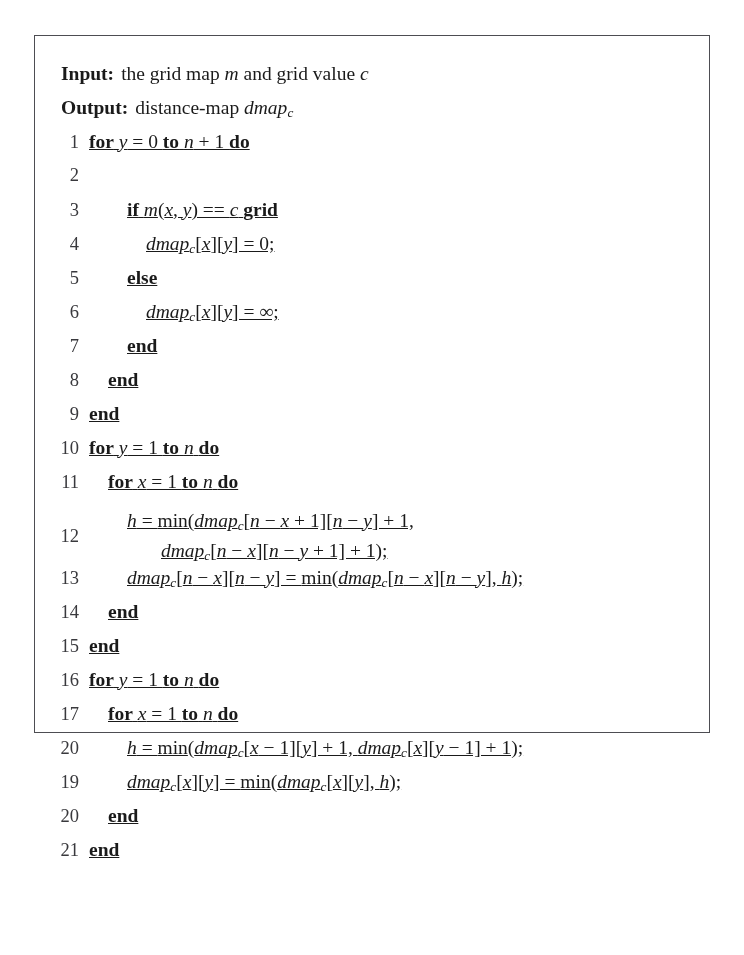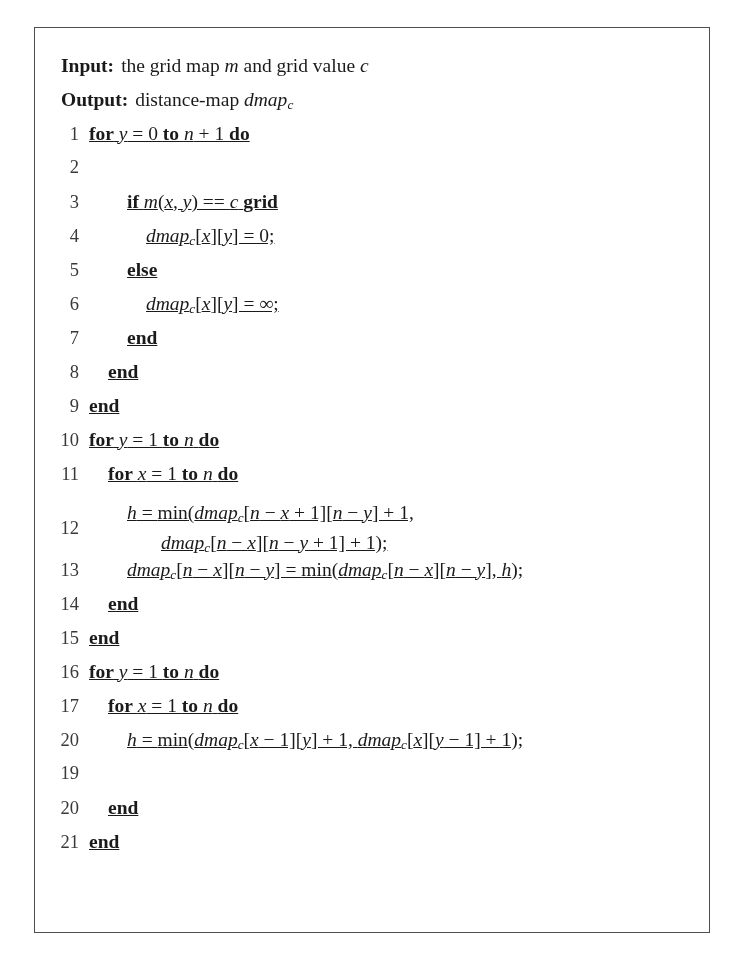--- a/index.html
+++ b/index.html
@@ -11,23 +11,23 @@
     width: 744px;
     height: 955px;
     font-family: "Liberation Serif", "DejaVu Serif", serif;
     color: #1a1a1a;
     position: relative;
     overflow: hidden;
   }
   #algorithm-frame {
     position: absolute;
     left: 34px;
-    top: 27px;
+    top: 35px;
     width: 676px;
-    height: 906px;
+    height: 698px;
     border: 1.6px solid #4d4d52;
     background: #ffffff;
     box-sizing: border-box;
   }
   .algo-body {
     position: absolute;
     left: 0; top: 0;
     width: 100%;
     padding: 27px 14px 0 14px;
     box-sizing: border-box;
@@ -181,20 +181,21 @@
         <div class="code-row">
           <span class="lineno">17</span>
           <span class="code-text ind1"><b class="kw">for</b> <i class="var">x</i> = 1 <b class="kw">to</b> <i class="var">n</i> <b class="kw">do</b></span>
         </div>
         <div class="code-row">
           <span class="lineno">20</span>
           <span class="code-text ind2"><i class="var">h</i> = <span class="rm">min</span>(<i class="var">dmap<sub class="sb">c</sub></i>[<i class="var">x</i> − 1][<i class="var">y</i>] + 1, <i class="var">dmap<sub class="sb">c</sub></i>[<i class="var">x</i>][<i class="var">y</i> − 1] + 1);</span>
         </div>
         <div class="code-row">
           <span class="lineno">19</span>
+          <span class="code-text ind2"><i class="var">dmap<sub class="sb">c</sub></i>[<i class="var">x</i>][<i class="var">y</i>] = <span class="rm">min</span>(<i class="var">dmap<sub class="sb">c</sub></i>[<i class="var">x</i>][<i class="var">y</i>], <i class="var">h</i>);</span>
         </div>
         <div class="code-row">
           <span class="lineno">20</span>
           <span class="code-text ind1"><b class="kw">end</b></span>
         </div>
         <div class="code-row">
           <span class="lineno">21</span>
           <span class="code-text ind0"><b class="kw">end</b></span>
         </div>
       </div>

